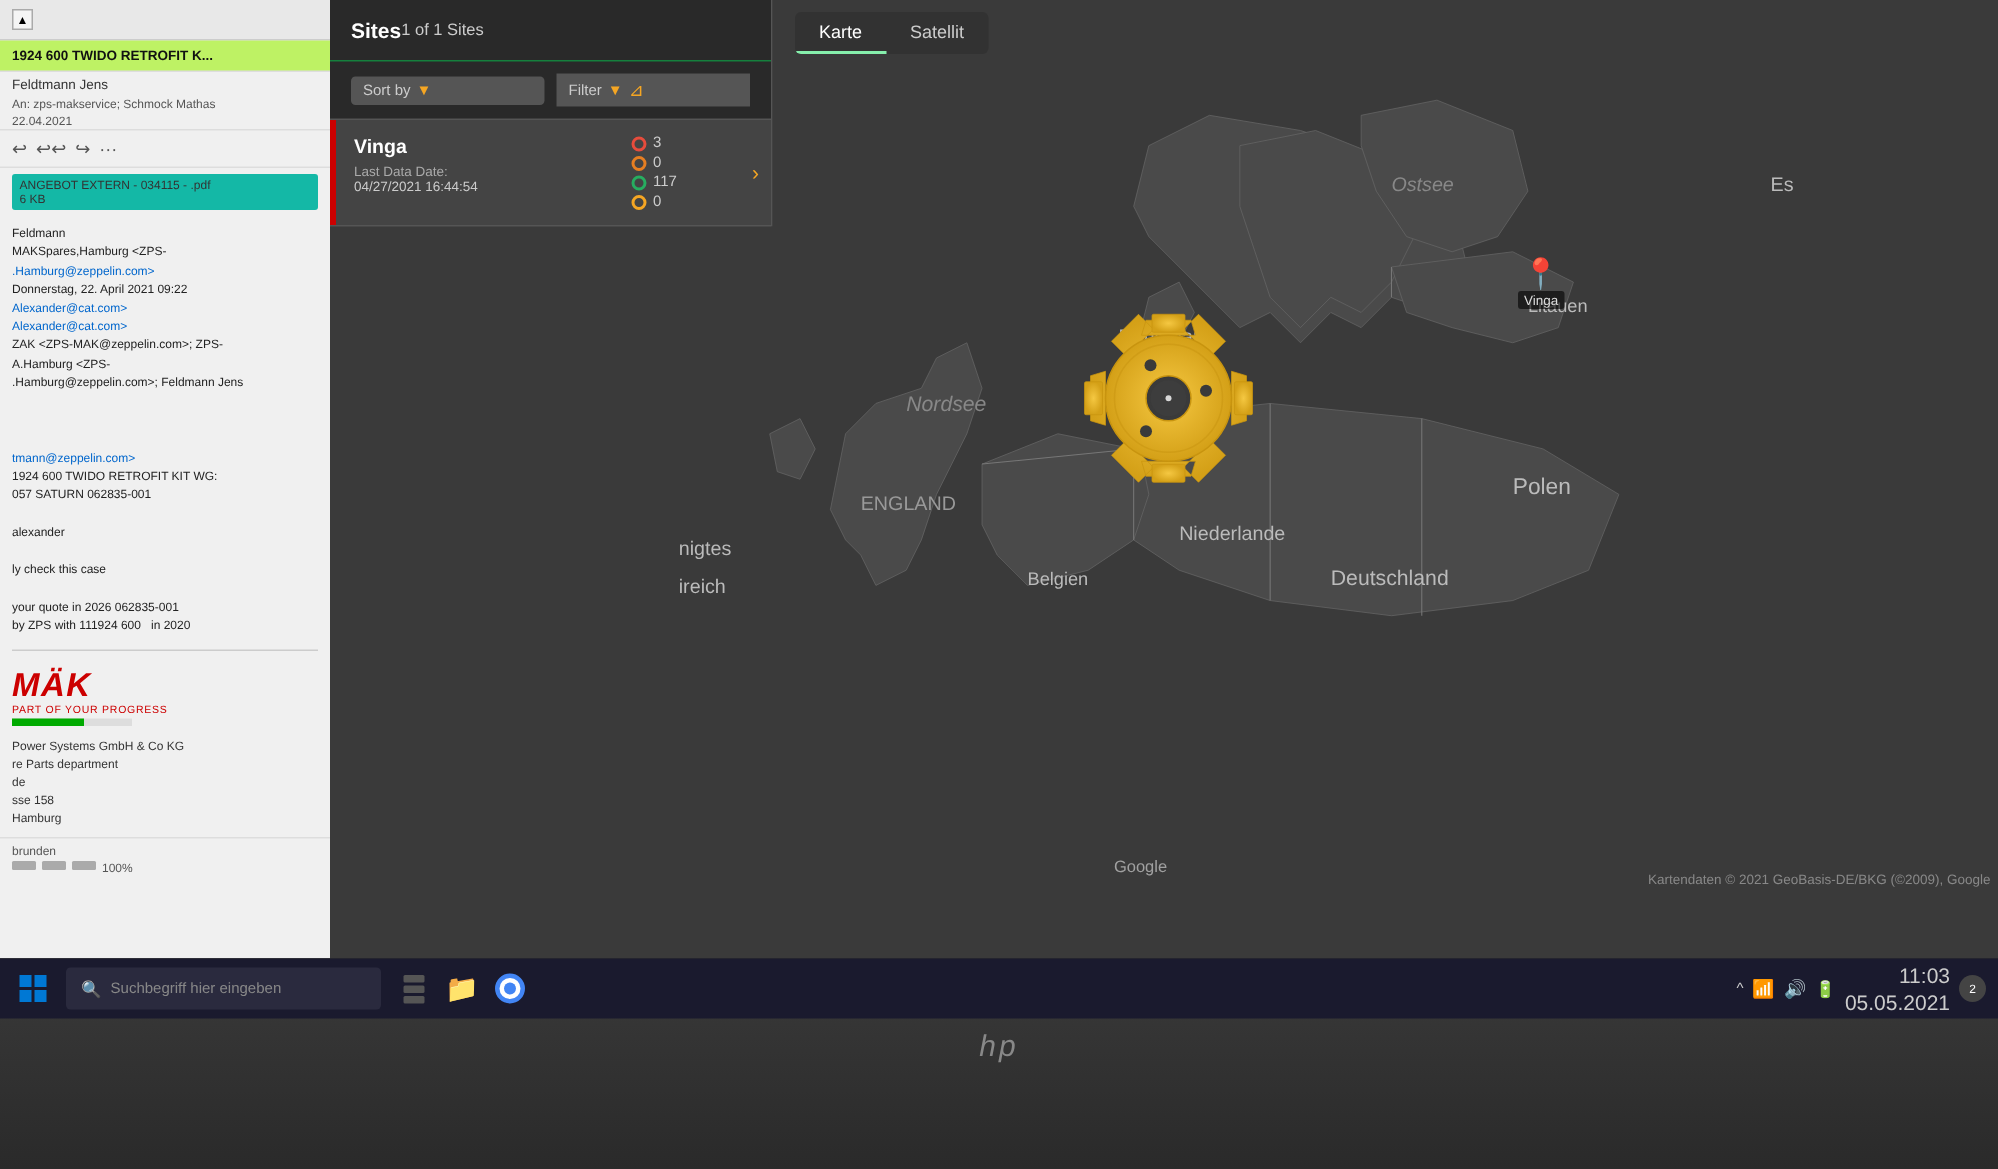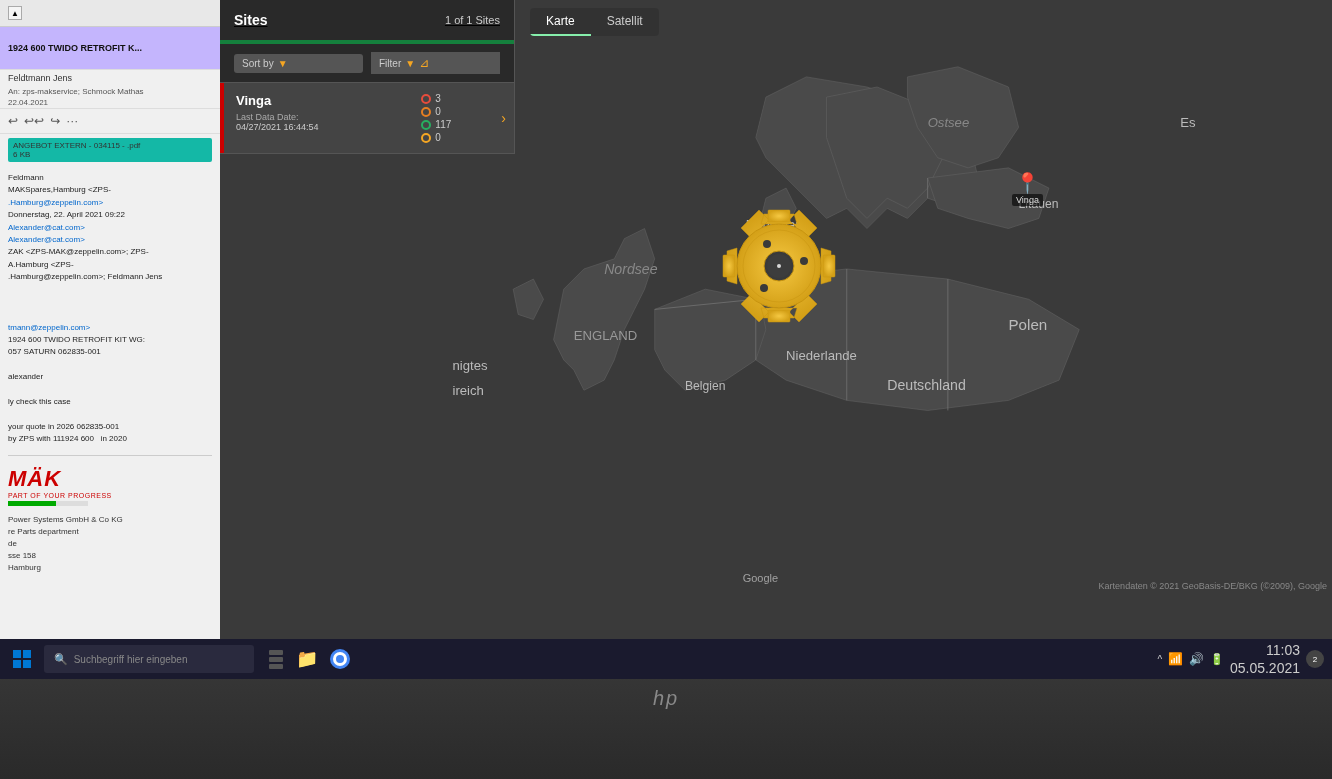--- a/index.html
+++ b/index.html
@@ -116,24 +116,22 @@
       top: 0;
       left: 0;
       width: 295px;
       background: rgba(40,40,40,0.95);
       z-index: 7;
       border-right: 1px solid #555;
     }
     .sites-header {
       display: flex;
       align-items: center;
-      justify-content: space-between;
       padding: 12px 14px;
-      border-bottom: 4px solid #15803d;
-      text-decoration: underline;
+      border-bottom: 1px solid #15803d;
     }
     .sites-title {
       color: #fff;
       font-size: 14px;
       font-weight: 600;
     }
     .sites-count {
       color: #ccc;
       font-size: 11px;
     }
@@ -433,21 +431,21 @@
 
       <div style="position:absolute;bottom:55px;left:47%;color:#ccc;font-size:11px;opacity:0.7;">Google</div>
     </div>
 
     <div class="email-panel" style="position:absolute;top:0;left:0;width:220px;height:100%;background:#f0f0f0;z-index:5;overflow:hidden;font-family:Arial,sans-serif;">
 
       <div style="background:#e8e8e8;padding:6px 8px;border-bottom:1px solid #ccc;display:flex;align-items:center;gap:6px;">
         <div style="width:14px;height:14px;border:1px solid #aaa;display:flex;align-items:center;justify-content:center;font-size:8px;cursor:pointer;background:#f5f5f5;">▲</div>
       </div>
 
-      <div style="font-size:9px;font-weight:bold;color:#111;padding:16px 8px;background:#c4b5fd;border-bottom:1px solid #ddd;">1924 600  TWIDO RETROFIT K...</div>
+      <div style="font-size:9px;font-weight:bold;color:#111;padding:5px 8px;background:#bef264;border-bottom:1px solid #ddd;">1924 600  TWIDO RETROFIT K...</div>
 
       <div style="font-size:9px;color:#333;padding:3px 8px;">
         <span>Feldtmann Jens</span>
       </div>
       <div style="font-size:8px;color:#555;padding:1px 8px;">
         <span>An: </span>
         <span>zps-makservice; Schmock Mathas</span>
       </div>
       <div style="font-size:8px;color:#555;padding:1px 8px;display:flex;justify-content:space-between;">
         <span>22.04.2021</span>
@@ -500,20 +498,29 @@
       </div>
 
       <div style="font-size:8px;color:#333;padding:2px 8px;line-height:1.5;">
         <div>Power Systems GmbH &amp; Co KG</div>
         <div>re Parts department</div>
         <div>de</div>
         <div>sse 158</div>
         <div>Hamburg</div>
       </div>
 
+      <div style="padding:4px 8px;font-size:8px;color:#555;border-top:1px solid #ddd;margin-top:4px;">
+        <span>brunden</span>
+        <div style="display:flex;gap:4px;margin-top:2px;">
+          <div style="width:16px;height:6px;background:#aaa;border-radius:1px;"></div>
+          <div style="width:16px;height:6px;background:#aaa;border-radius:1px;"></div>
+          <div style="width:16px;height:6px;background:#aaa;border-radius:1px;"></div>
+          <span style="font-size:8px;color:#555;">100%</span>
+        </div>
+      </div>
     </div>
 
   </div>
 
   <div class="monitor-bezel" style="position:absolute;bottom:0;left:0;right:0;height:140px;background:linear-gradient(to bottom,#3a3a3a,#2a2a2a);z-index:10;display:flex;flex-direction:column;align-items:center;justify-content:flex-start;">
 
     <div class="blue-bar" style="width:100%;height:7px;background:#1a6aff;margin-top:0;"></div>
 
     <div class="taskbar" style="position:relative;bottom:auto;width:100%;height:40px;background:#1a1a2e;display:flex;align-items:center;z-index:20;margin-top:0;">
 

